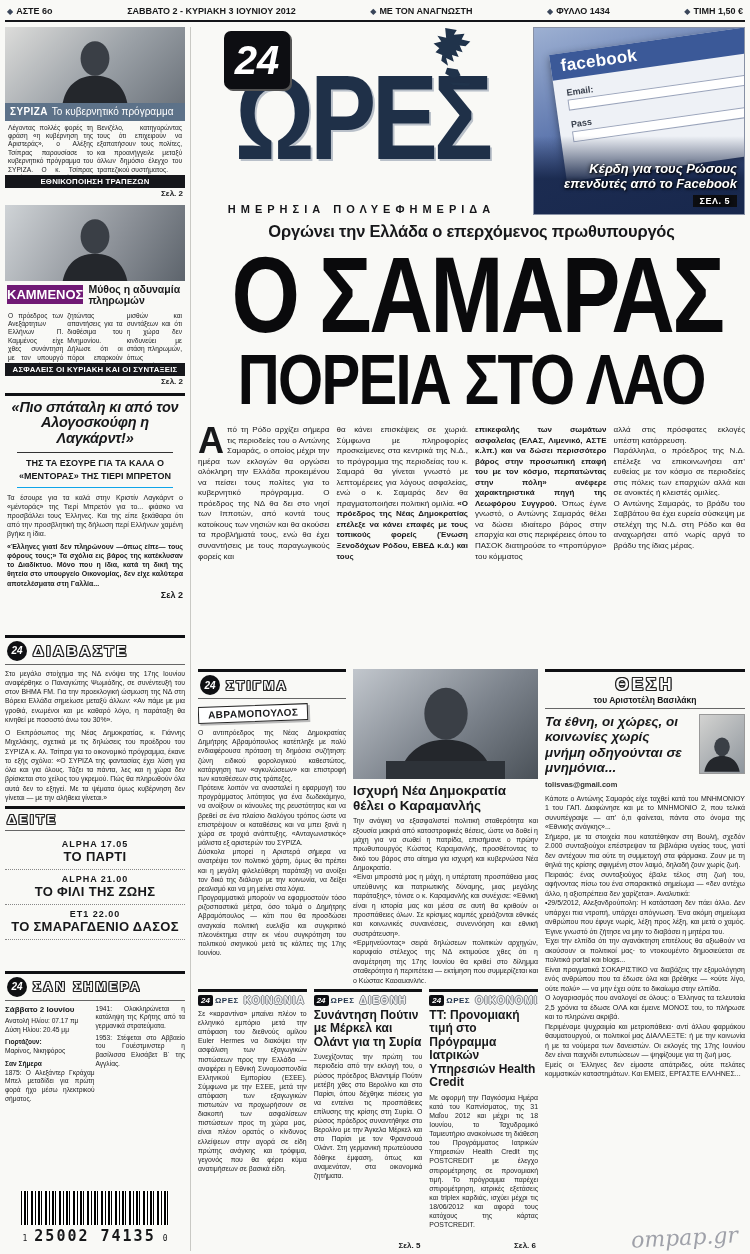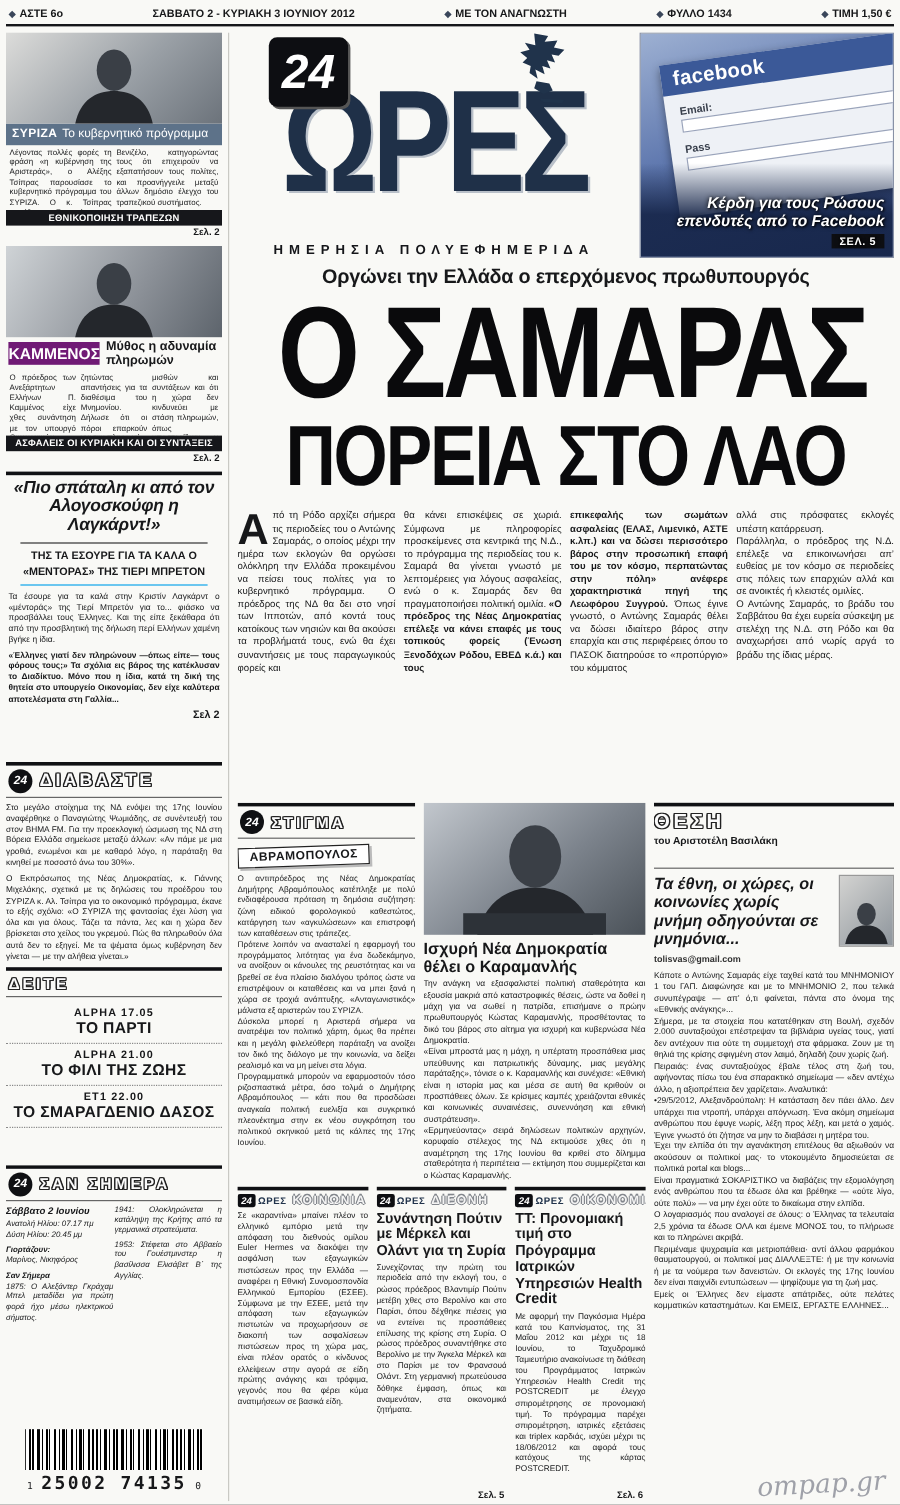--- a/index.html
+++ b/index.html
@@ -50,21 +50,21 @@
       text-shadow:1px 0 #222,-1px 0 #222,0 1px #222,0 -1px #222,1px 1px #222,-1px -1px #222,1px -1px #222,-1px 1px #222; }
   .outline-title.sm{ font-size:13px; }
   
   .diavaste{ height:330px; overflow:hidden; }
   .diavaste p{ font-size:6.9px; line-height:1.34; text-align:justify; margin-bottom:4px; }
   .tv{ text-align:center; border-bottom:1px dotted #888; padding:4px 0 5px; }
   .tv .slot{ font-size:9px; font-weight:bold; letter-spacing:1px; }
   .tv .show{ font-size:13px; font-weight:bold; letter-spacing:.3px; }
   
   .sansimera{ flex:1; display:flex; flex-direction:column; overflow:hidden; }
-  .ss-cols{ display:flex; gap:1px; font-size:6.6px; line-height:1.32; text-align:justify;font-style:italic; }
+  .ss-cols{ display:flex; gap:1px; font-size:6.6px; line-height:1.32; text-align:justify; }
   .ss-cols>div{ flex:1; }
   .ss-date{ font-weight:bold; font-size:8px; margin-bottom:2px; }
   .ss-h{ font-weight:bold; margin-top:4px; }
   .barcode{ margin-top:auto; padding:4px 0 6px; text-align:center; }
   .bars{ height:34px; margin:0 16px 2px;
          background:repeating-linear-gradient(90deg,#000 0 1px,#fff 1px 3px,#000 3px 5px,#fff 5px 6px,#000 6px 7px,#fff 7px 10px,#000 10px 12px,#fff 12px 14px); }
   .bc-row{ display:flex; justify-content:center; align-items:baseline; gap:7px;
            font-family:"DejaVu Sans Mono",monospace; }
   .bc-main{ font-size:15px; font-weight:bold; letter-spacing:2px; }
   .bc-side{ font-size:8px; }
@@ -135,21 +135,21 @@
   .chip24 b{ background:#0d0e12; color:#fff; font-size:8px; font-style:italic; padding:1px 3px; border-radius:2px; }
   .chip24 i{ color:#22344c; font-weight:bold; font-style:normal; font-size:8px; letter-spacing:.5px; }
   .nb-label{ font-size:10px; font-weight:bold; letter-spacing:1.5px; color:#f4f4f4;
       text-shadow:1px 0 #83878d,-1px 0 #83878d,0 1px #83878d,0 -1px #83878d; }
   .nb-h{ font-weight:bold; font-size:12px; line-height:1.12; margin-bottom:3px; }
   .nb-body{ font-size:6.9px; line-height:1.32; text-align:justify; flex:1; overflow:hidden; }
   .nb-page{ text-align:right; font-size:8px; font-weight:bold; padding:1px 2px; }
   
   .thesi{ width:200px; flex:none; border-top:3px solid #101114; padding-top:3px;
           display:flex; flex-direction:column; overflow:hidden; }
-  .thesi-head{ border-bottom:1px solid #666; padding-bottom:18px; margin-bottom:5px; }
+  .thesi-head{ text-align:center; border-bottom:1px solid #666; padding-bottom:3px; margin-bottom:5px; }
   .thesi-title{ font-size:17px; letter-spacing:3px; }
   .thesi-byline{ font-size:8.5px; font-weight:bold; }
   .thesi-hrow{ display:flex; gap:6px; margin-bottom:3px; }
   .thesi-h{ flex:1; font-size:13.5px; font-weight:bold; font-style:italic; line-height:1.14; }
   .thesi-photo{ width:46px; height:60px; flex:none; background:linear-gradient(135deg,#d3d3d1,#8e959c);
                 position:relative; overflow:hidden; border:1px solid #999; }
   .thesi-photo svg{ position:absolute; bottom:-2px; left:50%; transform:translateX(-50%); width:52px; height:44px; }
   .thesi-email{ font-size:7.5px; color:#333; margin:1px 0 5px; font-weight:bold; }
   .thesi-body{ font-size:7px; line-height:1.36; text-align:justify; white-space:pre-line; flex:1; overflow:hidden; }
   

